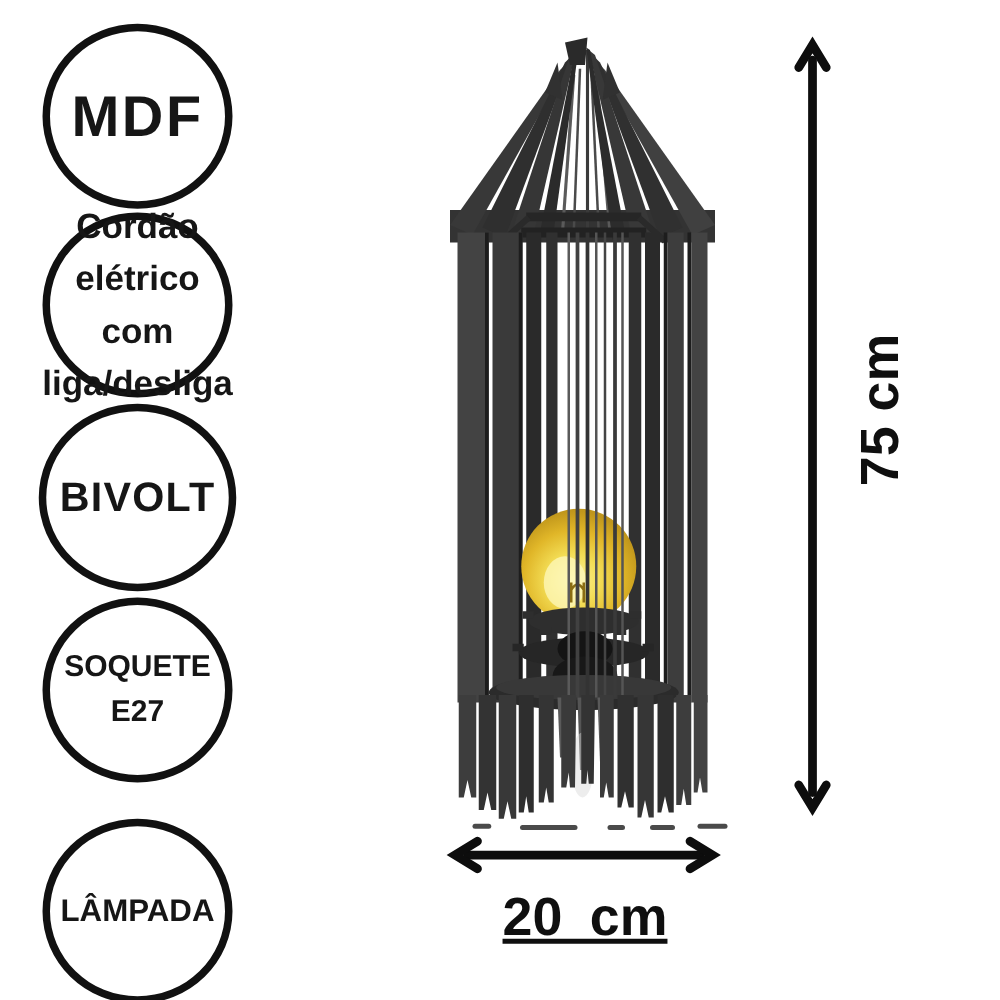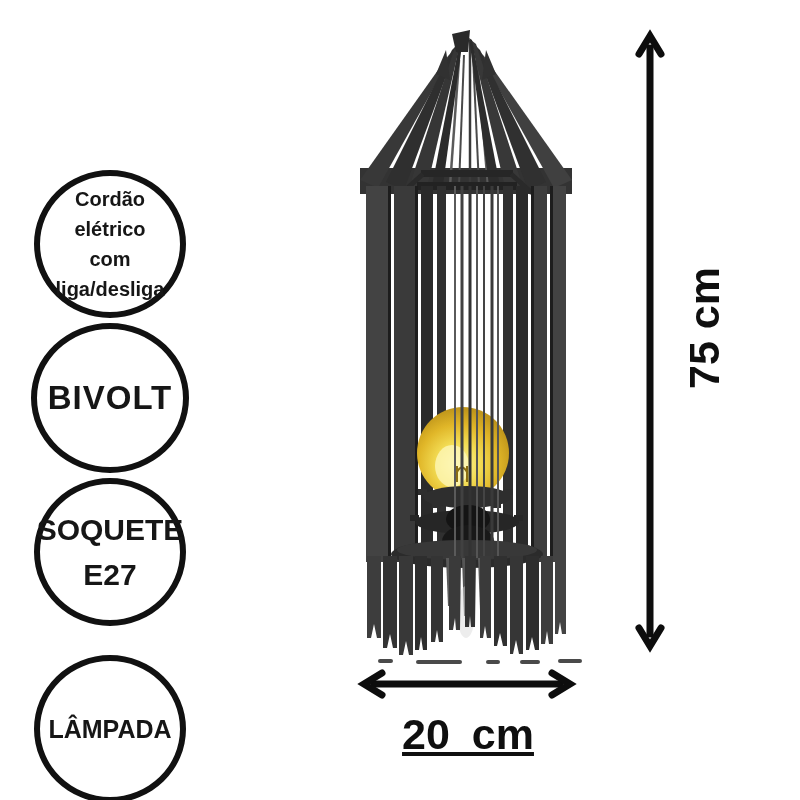--- a/index.html
+++ b/index.html
@@ -14,23 +14,23 @@
     display:flex;flex-direction:column;align-items:center;justify-content:center;
     text-align:center;font-weight:700;color:#161616;z-index:3;
   }
   .badge .bl{display:block;white-space:nowrap;}
   .b1{top:19px;}
   .b2{top:170px;}
   .b3{top:323px;width:158px;height:150px;left:31px;align-items:center;}
   .b4{top:478px;}
   .b5{top:655px;}
   .b1 .bl{font-size:46px;letter-spacing:2px;}
-  .b2 .bl{font-size:20px;line-height:1.5;}
+  .b2 .bl{font-size:28px;line-height:1.5;}
   .b3 .bl{font-size:33px;letter-spacing:1px;}
-  .b4 .bl{font-size:30px;line-height:1.5;}
+  .b4 .bl{font-size:24px;line-height:1.5;}
   .b5 .bl{font-size:25px;line-height:1.45;}
   
   .dim{position:absolute;z-index:3;font-weight:700;color:#0f0f0f;font-size:43px;}
   .dim-v{
     left:624px;top:306px;width:160px;height:44px;line-height:44px;text-align:center;
     transform:rotate(-90deg);transform-origin:center center;
   }
   .dim-h{left:358px;top:710px;width:220px;text-align:center;word-spacing:10px;text-decoration:underline;}
   
   svg.scene{position:absolute;left:0;top:0;z-index:1;}
@@ -166,20 +166,23 @@
         <path d="M639,628 L650,646 L661,628"></path>
       </g>
       <g>
         <line x1="374" y1="684" x2="560" y2="684"></line>
         <path d="M382,673 L364,684 L382,695"></path>
         <path d="M552,673 L570,684 L552,695"></path>
       </g>
     </g>
   </svg>
 
+  <div class="badge b1">
+    <span class="bl">MDF</span>
+  </div>
 
   <div class="badge b2">
     <span class="bl">Cordão</span>
     <span class="bl">elétrico</span>
     <span class="bl">com</span>
     <span class="bl">liga/desliga</span>
   </div>
 
   <div class="badge b3">
     <span class="bl">BIVOLT</span>

